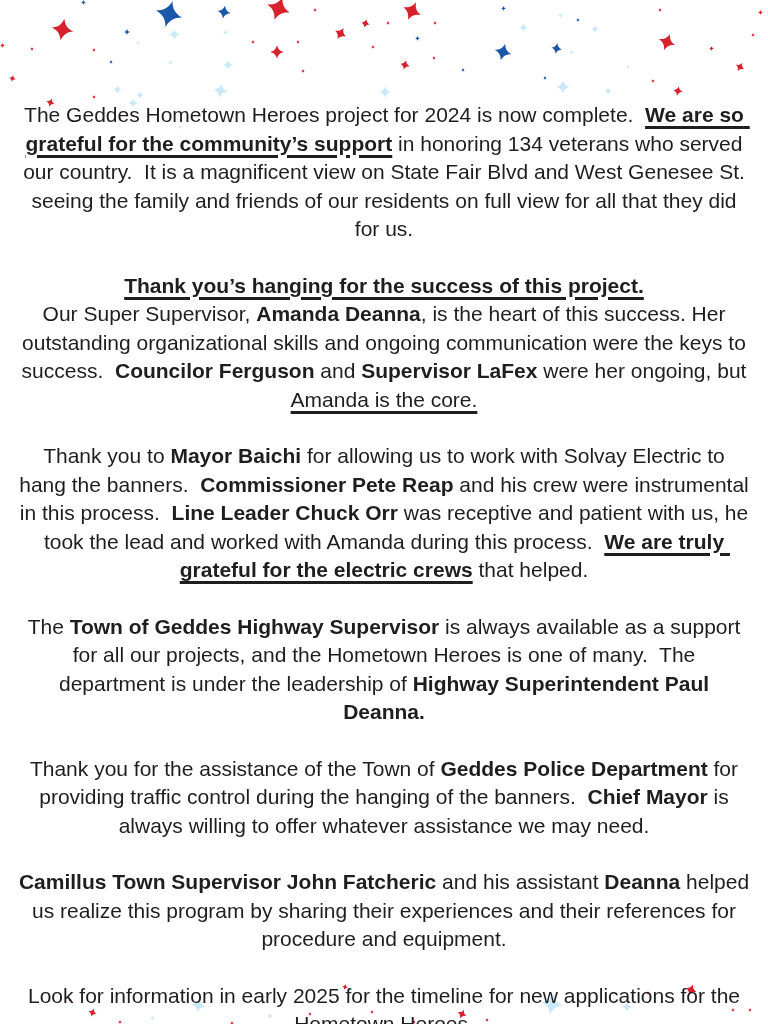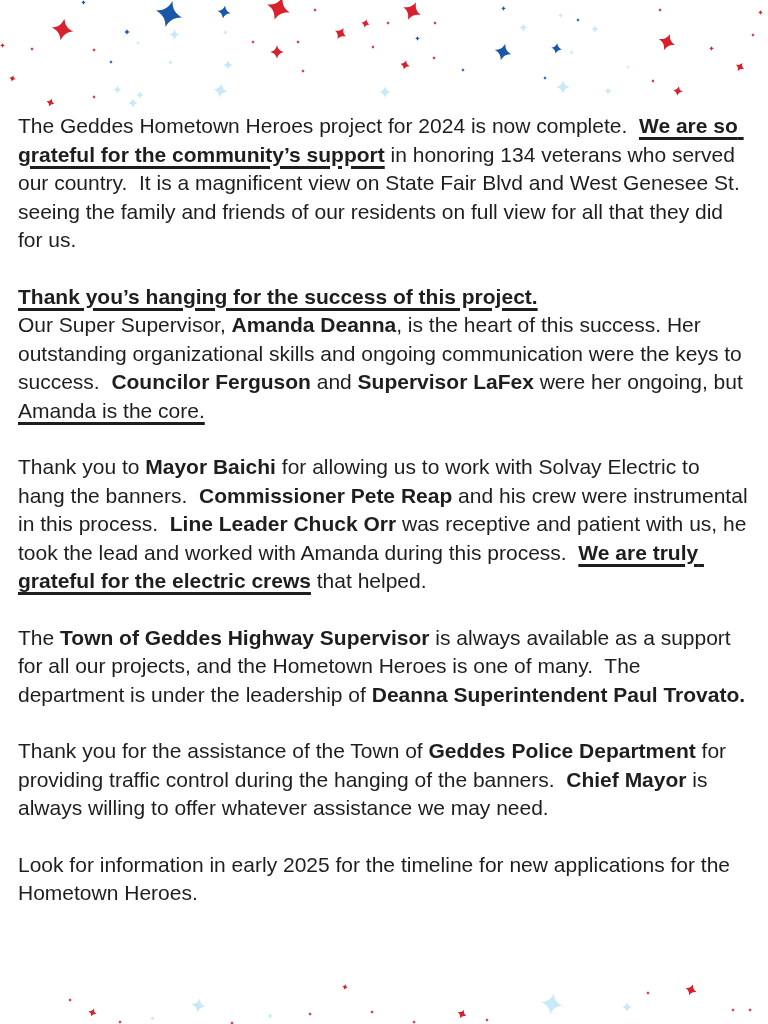--- a/index.html
+++ b/index.html
@@ -20,22 +20,22 @@
   #document-body {
     position: absolute;
     top: 100px; left: 0; right: 0;
     padding: 0 18px;
     z-index: 1;
     color: #1e1e1e;
     font-size: 21px;
     line-height: 28.5px;
   }
   .para {
-    margin: 12px 0 28px 0;
-    text-align: left;
+    margin: 1px 0 28px 0;
+    text-align: center;
     white-space: pre-wrap;
   }
   .para span.b { font-weight: bold; }
   .para span.u {
     text-decoration: underline;
     text-decoration-thickness: 2.5px;
     text-underline-offset: 4px;
   }
 </style>
 </head>
@@ -432,16 +432,17 @@
         <path d="M50 2 C58 30 70 42 98 50 C70 58 58 70 50 98 C42 70 30 58 2 50 C30 42 42 30 50 2 Z" fill="#d7222d"></path>
       </svg>
     </div>
   </div>
 
 <div id="document-body">
     <p class="para"><span>The Geddes Hometown Heroes project for 2024 is now complete.  </span><span class="b u">We are so grateful for the community’s support</span><span> in honoring 134 veterans who served our country.  It is a magnificent view on State Fair Blvd and West Genesee St. seeing the family and friends of our residents on full view for all that they did for us.</span></p>
     <p class="para"><span class="b u">Thank you’s hanging for the success of this project.</span><span>
 </span><span>Our Super Supervisor, </span><span class="b">Amanda Deanna</span><span>, is the heart of this success. Her outstanding organizational skills and ongoing communication were the keys to success.  </span><span class="b">Councilor Ferguson</span><span> and </span><span class="b">Supervisor LaFex</span><span> were her ongoing, but </span><span class="u">Amanda is the core.</span></p>
     <p class="para"><span>Thank you to </span><span class="b">Mayor Baichi</span><span> for allowing us to work with Solvay Electric to hang the banners.  </span><span class="b">Commissioner Pete Reap</span><span> and his crew were instrumental in this process.  </span><span class="b">Line Leader Chuck Orr</span><span> was receptive and patient with us, he took the lead and worked with Amanda during this process.  </span><span class="b u">We are truly grateful for the electric crews</span><span> that helped.</span></p>
-    <p class="para"><span>The </span><span class="b">Town of Geddes Highway Supervisor</span><span> is always available as a support for all our projects, and the Hometown Heroes is one of many.  The department is under the leadership of </span><span class="b">Deanna Superintendent Paul Trovato.</span></p>
+    <p class="para"><span>The </span><span class="b">Town of Geddes Highway Supervisor</span><span> is always available as a support for all our projects, and the Hometown Heroes is one of many.  The department is under the leadership of </span><span class="b">Highway Superintendent Paul Deanna.</span></p>
     <p class="para"><span>Thank you for the assistance of the Town of </span><span class="b">Geddes Police Department</span><span> for providing traffic control during the hanging of the banners.  </span><span class="b">Chief Mayor</span><span> is always willing to offer whatever assistance we may need.</span></p>
+    <p class="para"><span class="b">Camillus Town Supervisor John Fatcheric</span><span> and his assistant </span><span class="b">Deanna</span><span> helped us realize this program by sharing their experiences and their references for procedure and equipment.</span></p>
     <p class="para"><span>Look for information in early 2025 for the timeline for new applications for the Hometown Heroes.</span></p>
   </div>
 
 </body></html>

